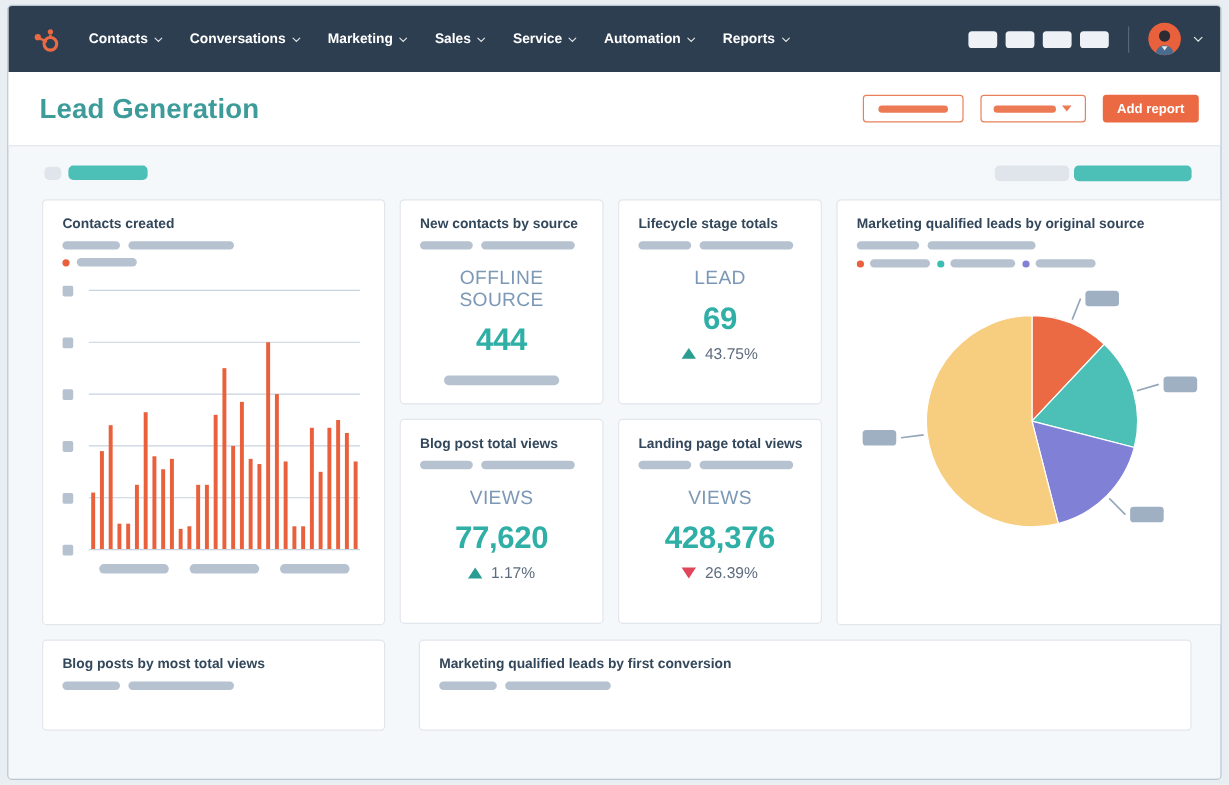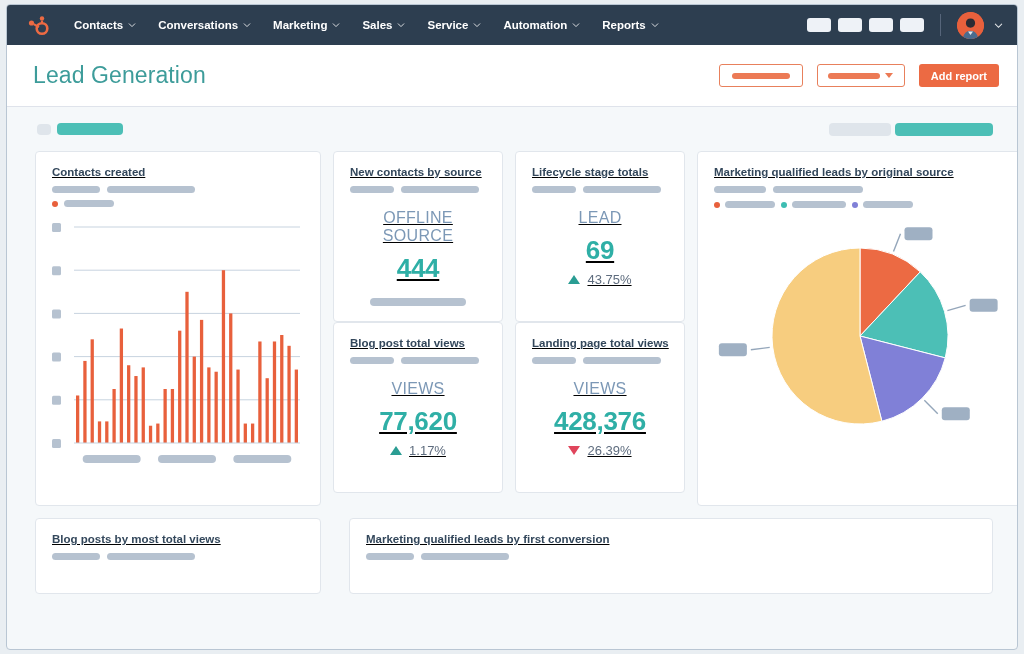--- a/index.html
+++ b/index.html
@@ -13,21 +13,21 @@
     position: absolute; left: 6px; top: 4px;
     width: 1012px; height: 646px;
     background: #f5f8fa;
     border: 1px solid #b9c6d3;
     border-radius: 4px;
     overflow: hidden;
   }
 
   
   .topnav {
-    height: 40px; background: #2d3e50;
+    height: 55px; background: #2d3e50;
     display: flex; align-items: center;
     padding: 0 14px 0 18px;
   }
   .hs-logo { width: 26px; height: 26px; flex: 0 0 auto; margin-right: 12px; }
   .nav-items { display: flex; align-items: center; gap: 0px; }
   .nav-item {
     display: flex; align-items: center; gap: 5px;
     color: #ffffff; font-size: 11.5px; font-weight: bold;
     padding: 6px 11px; cursor: pointer; white-space: nowrap;
   }
@@ -45,21 +45,21 @@
   .avatar svg { position: absolute; left: 0; top: 0; }
 
   
   .page-header {
     height: 62px; background: #ffffff;
     border-bottom: 1px solid #dfe3eb;
     display: flex; align-items: center;
     padding: 0 18px 0 26px;
   }
   .page-title {
-    color: #3d9c9a; font-size: 23px; font-weight: normal;
+    color: #3d9c9a; font-size: 23px; font-weight: bold;
     letter-spacing: .1px;
   }
   .header-actions { margin-left: auto; display: flex; align-items: center; gap: 14px; }
   .btn-outline {
     height: 23px; border: 1px solid #e8805c; border-radius: 3px;
     background: #fff; display: flex; align-items: center;
     justify-content: center; gap: 5px; padding: 0 10px; cursor: pointer;
   }
   .btn-outline.w1 { width: 84px; }
   .btn-outline.w2 { width: 88px; }
@@ -77,34 +77,34 @@
     height: 44px; display: flex; align-items: center;
     padding: 0 24px 0 30px;
   }
   .redact { border-radius: 4px; background: #b6c2d0; }
   .redact-light { border-radius: 4px; background: #dfe5eb; }
   .redact-teal { border-radius: 4px; background: #4cbfb6; }
   .filter-left { display: flex; align-items: center; gap: 6px; }
   .filter-right { margin-left: auto; display: flex; align-items: center; gap: 4px; }
 
   
-  .board { padding: 0 24px 0 28px; text-decoration: underline; }
+  .board { padding: 0 24px 0 28px; }
   .row { display: flex; gap: 12px; align-items: stretch; }
   .card {
     background: #fff; border: 1px solid #e1e6ec; border-radius: 4px;
     padding: 14px 16px;
   }
   .card-title {
     color: #33475b; font-size: 11.5px; font-weight: bold;
     margin-bottom: 8px; white-space: nowrap;
   }
   .sub-redacts { display: flex; gap: 7px; }
 
   .col-left { width: 286px; }
-  .col-mid  { width: 352px; display: flex; flex-direction: column; }
+  .col-mid  { width: 352px; display: flex; flex-direction: column; gap: 12px; }
   .col-right{ flex: 1; }
 
   
   .card-contacts { height: 355px; display: flex; flex-direction: column; }
   .legend-row { display: flex; align-items: center; gap: 6px; margin-top: 7px; }
   .dot { width: 6px; height: 6px; border-radius: 50%; flex: 0 0 auto; }
   .barchart-wrap { flex: 1; position: relative; margin-top: 16px; }
 
   
   .kpi-cards { display: flex; gap: 12px; }

